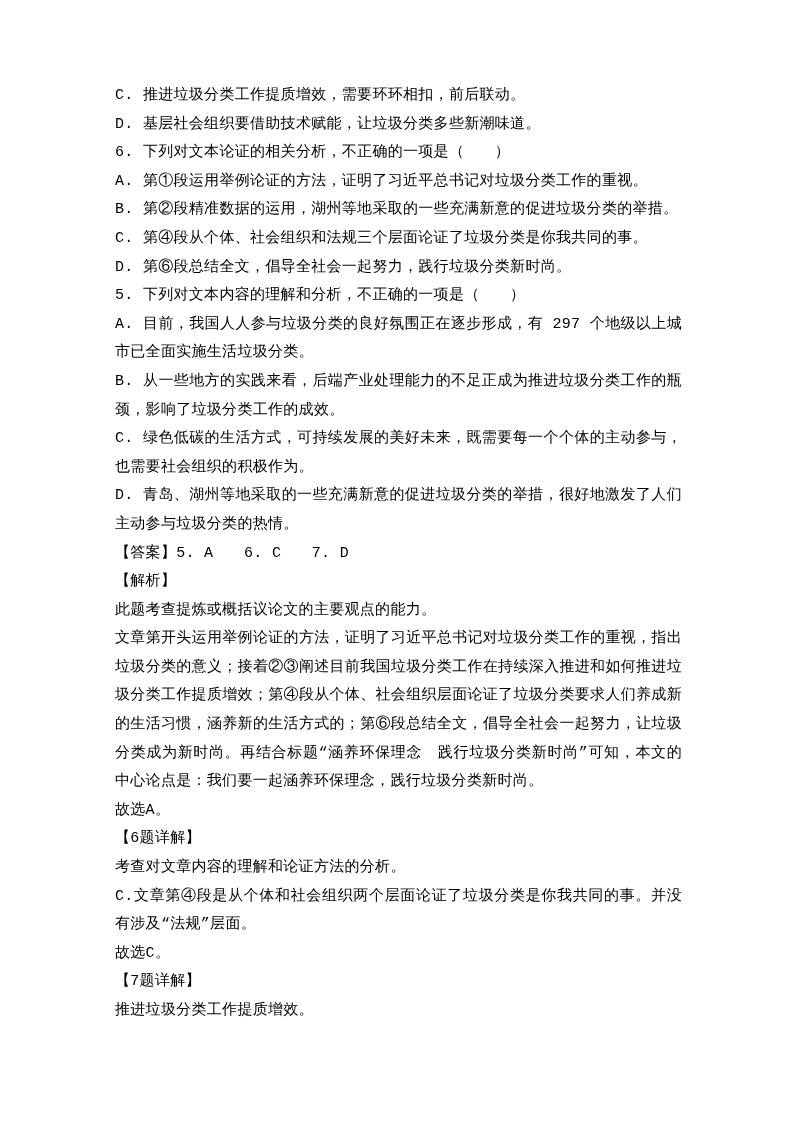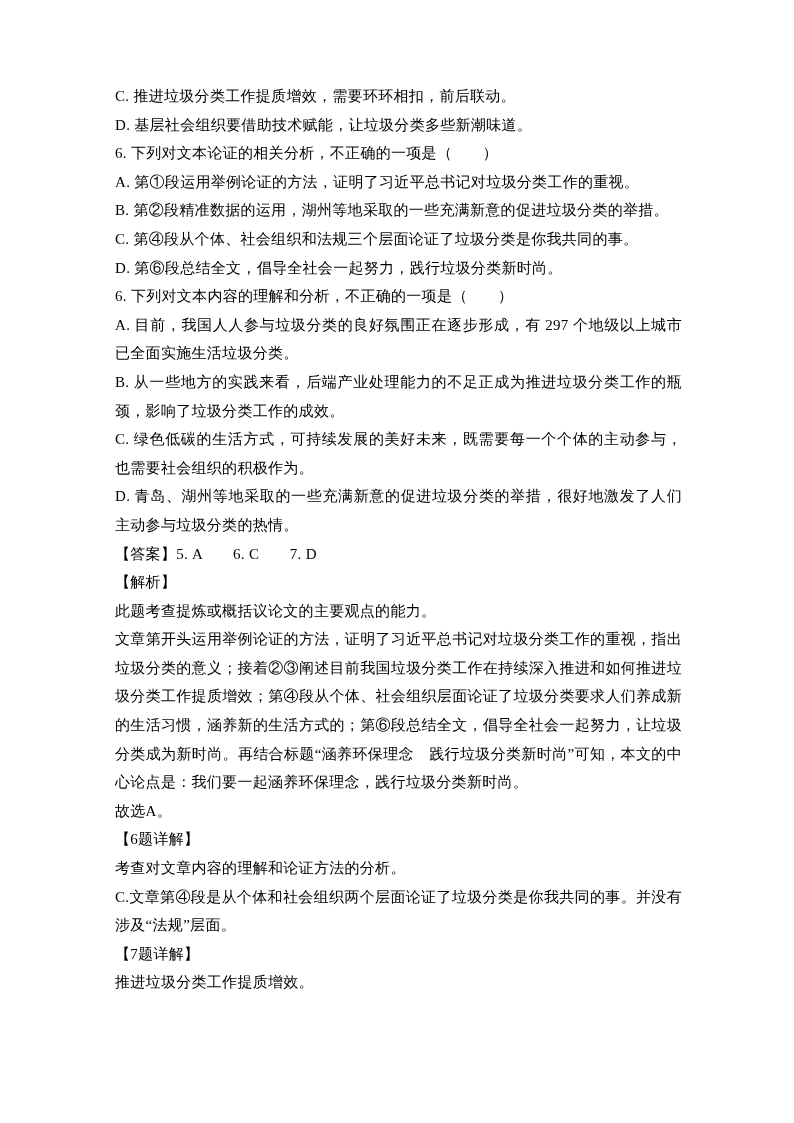--- a/index.html
+++ b/index.html
@@ -11,21 +11,21 @@
     width: 794px;
     height: 1123px;
     overflow: hidden;
   }
   .page {
     box-sizing: border-box;
     width: 794px;
     min-height: 1123px;
     background: #ffffff;
     padding: 82px 112px 60px 115px;
-    font-family: Liberation Serif, serif;
+    font-family: Liberation Mono, monospace;
     font-size: 15px;
     line-height: 28.6px;
     color: #000000;
   }
   .para {
     margin: 0;
     padding: 0;
     text-align: justify;
     text-justify: inter-ideograph;
     word-break: break-all;
@@ -36,28 +36,29 @@
 <body>
 
 <div class="page">
   <p class="para">C. 推进垃圾分类工作提质增效，需要环环相扣，前后联动。</p>
   <p class="para">D. 基层社会组织要借助技术赋能，让垃圾分类多些新潮味道。</p>
   <p class="para">6. 下列对文本论证的相关分析，不正确的一项是（　　）</p>
   <p class="para">A. 第①段运用举例论证的方法，证明了习近平总书记对垃圾分类工作的重视。</p>
   <p class="para">B. 第②段精准数据的运用，湖州等地采取的一些充满新意的促进垃圾分类的举措。</p>
   <p class="para">C. 第④段从个体、社会组织和法规三个层面论证了垃圾分类是你我共同的事。</p>
   <p class="para">D. 第⑥段总结全文，倡导全社会一起努力，践行垃圾分类新时尚。</p>
-  <p class="para">6. 下列对文本内容的理解和分析，不正确的一项是（　　）</p>
+  <p class="para">5. 下列对文本内容的理解和分析，不正确的一项是（　　）</p>
   <p class="para">A. 目前，我国人人参与垃圾分类的良好氛围正在逐步形成，有 297 个地级以上城市已全面实施生活垃圾分类。</p>
   <p class="para">B. 从一些地方的实践来看，后端产业处理能力的不足正成为推进垃圾分类工作的瓶颈，影响了垃圾分类工作的成效。</p>
   <p class="para">C. 绿色低碳的生活方式，可持续发展的美好未来，既需要每一个个体的主动参与，也需要社会组织的积极作为。</p>
   <p class="para">D. 青岛、湖州等地采取的一些充满新意的促进垃圾分类的举措，很好地激发了人们主动参与垃圾分类的热情。</p>
   <p class="para">【答案】5. A　　6. C　　7. D</p>
   <p class="para">【解析】</p>
   <p class="para">此题考查提炼或概括议论文的主要观点的能力。</p>
   <p class="para">文章第开头运用举例论证的方法，证明了习近平总书记对垃圾分类工作的重视，指出垃圾分类的意义；接着②③阐述目前我国垃圾分类工作在持续深入推进和如何推进垃圾分类工作提质增效；第④段从个体、社会组织层面论证了垃圾分类要求人们养成新的生活习惯，涵养新的生活方式的；第⑥段总结全文，倡导全社会一起努力，让垃圾分类成为新时尚。再结合标题“涵养环保理念　践行垃圾分类新时尚”可知，本文的中心论点是：我们要一起涵养环保理念，践行垃圾分类新时尚。</p>
   <p class="para">故选A。</p>
   <p class="para">【6题详解】</p>
   <p class="para">考查对文章内容的理解和论证方法的分析。</p>
   <p class="para">C.文章第④段是从个体和社会组织两个层面论证了垃圾分类是你我共同的事。并没有涉及“法规”层面。</p>
+  <p class="para">故选C。</p>
   <p class="para">【7题详解】</p>
   <p class="para">推进垃圾分类工作提质增效。</p>
 </div>
 
 </body></html>

